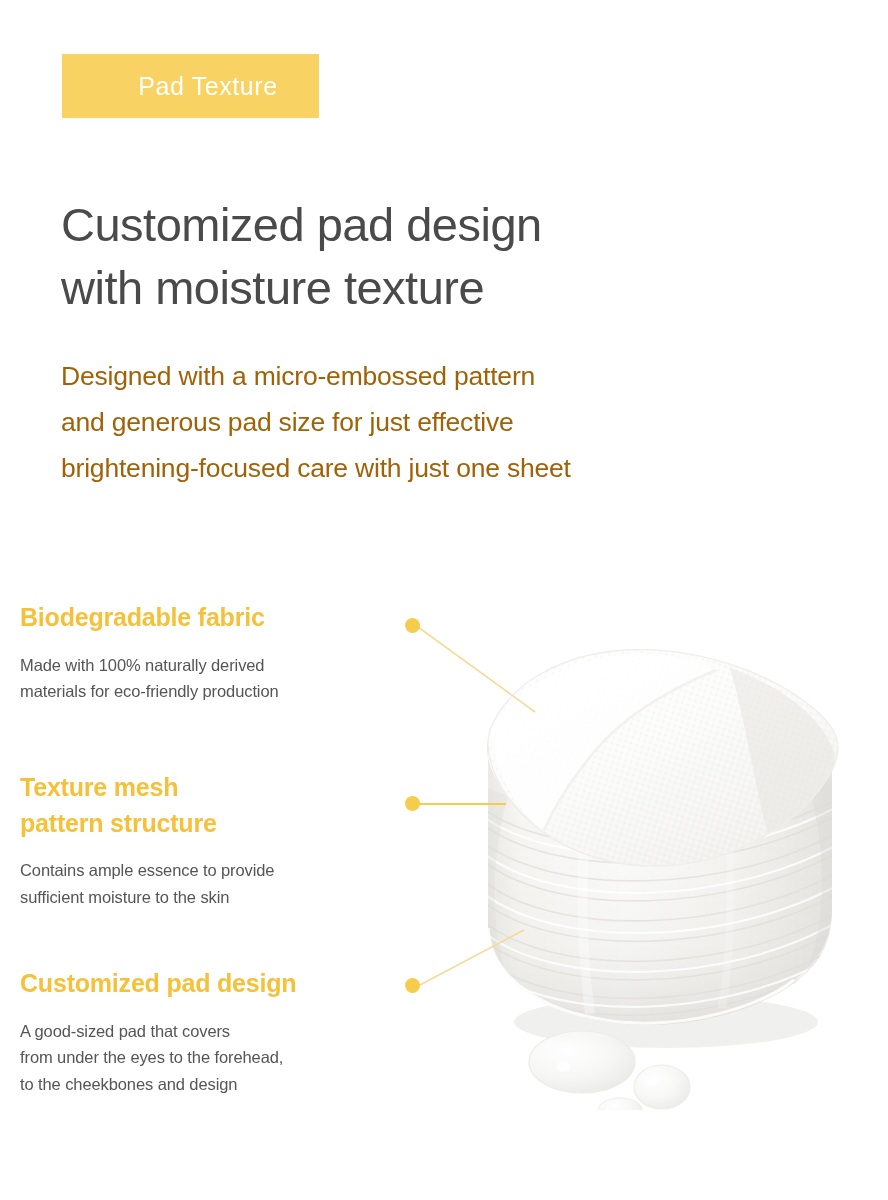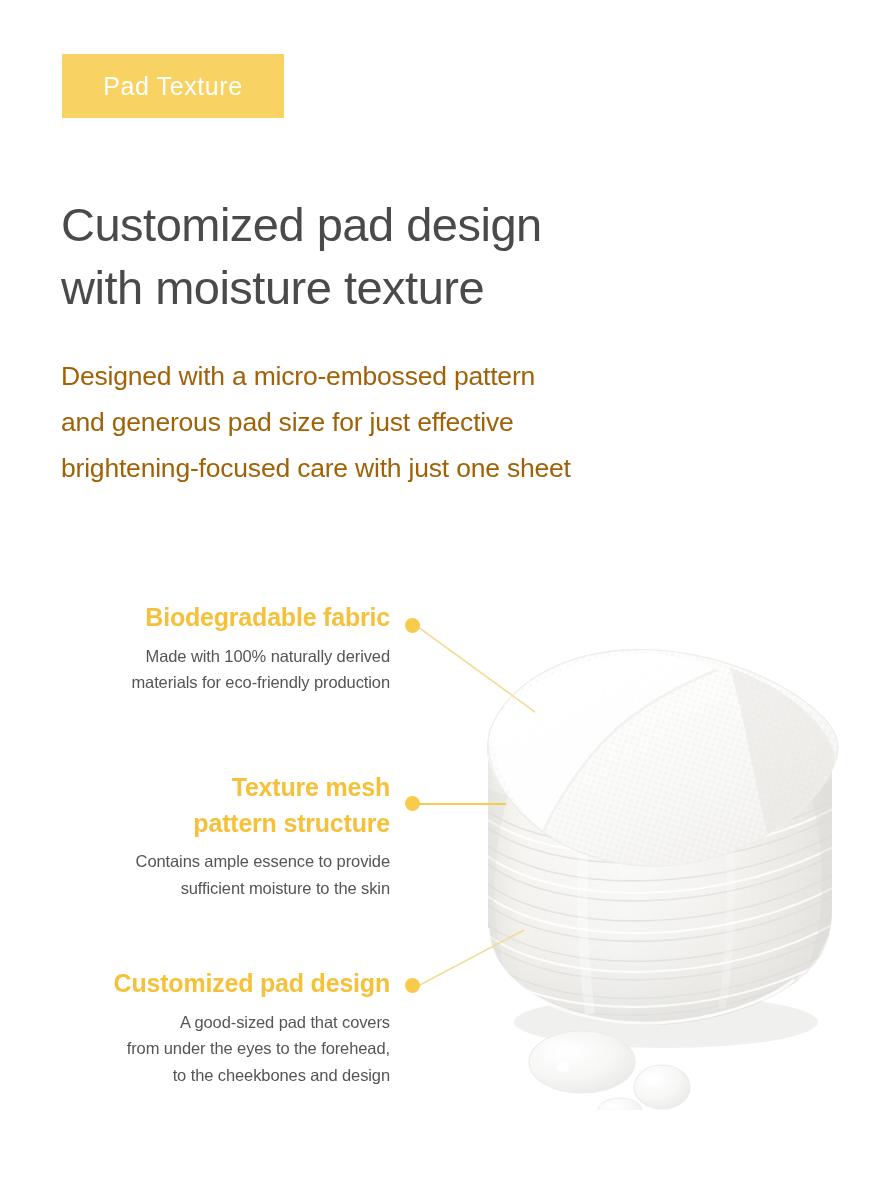--- a/index.html
+++ b/index.html
@@ -20,20 +20,21 @@
   .badge {
     position: absolute;
     left: 62px;
     top: 54px;
     width: 222px;
     height: 64px;
     background: #F9D264;
     display: flex;
     align-items: center;
     justify-content: center;
+    padding-left: 35px;
   }
   .badge-label {
     color: #ffffff;
     font-size: 25px;
     font-weight: 400;
     letter-spacing: 0.6px;
   }
 
   
   .headline {
@@ -76,34 +77,34 @@
   
   .callouts {
     position: absolute;
     left: 0;
     top: 0;
     width: 888px;
     height: 1200px;
   }
   .callout {
     position: absolute;
-    text-align: right;
+    text-align: left;
   }
   .callout-title {
     color: #F5C03A;
     font-size: 25px;
     font-weight: 700;
     line-height: 1.42;
     letter-spacing: -0.2px;
     display: block;
   }
   .callout-title-line { display: block; }
   .callout-desc {
     display: block;
-    margin-top: 7px;
+    margin-top: 16px;
     color: #555555;
     font-size: 16.5px;
     font-weight: 400;
     line-height: 1.62;
     letter-spacing: -0.1px;
   }
   .callout-desc-line { display: block; }
 
   .callout-1 { left: 20px; top: 600px; width: 370px; }
   .callout-2 { left: 20px; top: 770px; width: 370px; }

